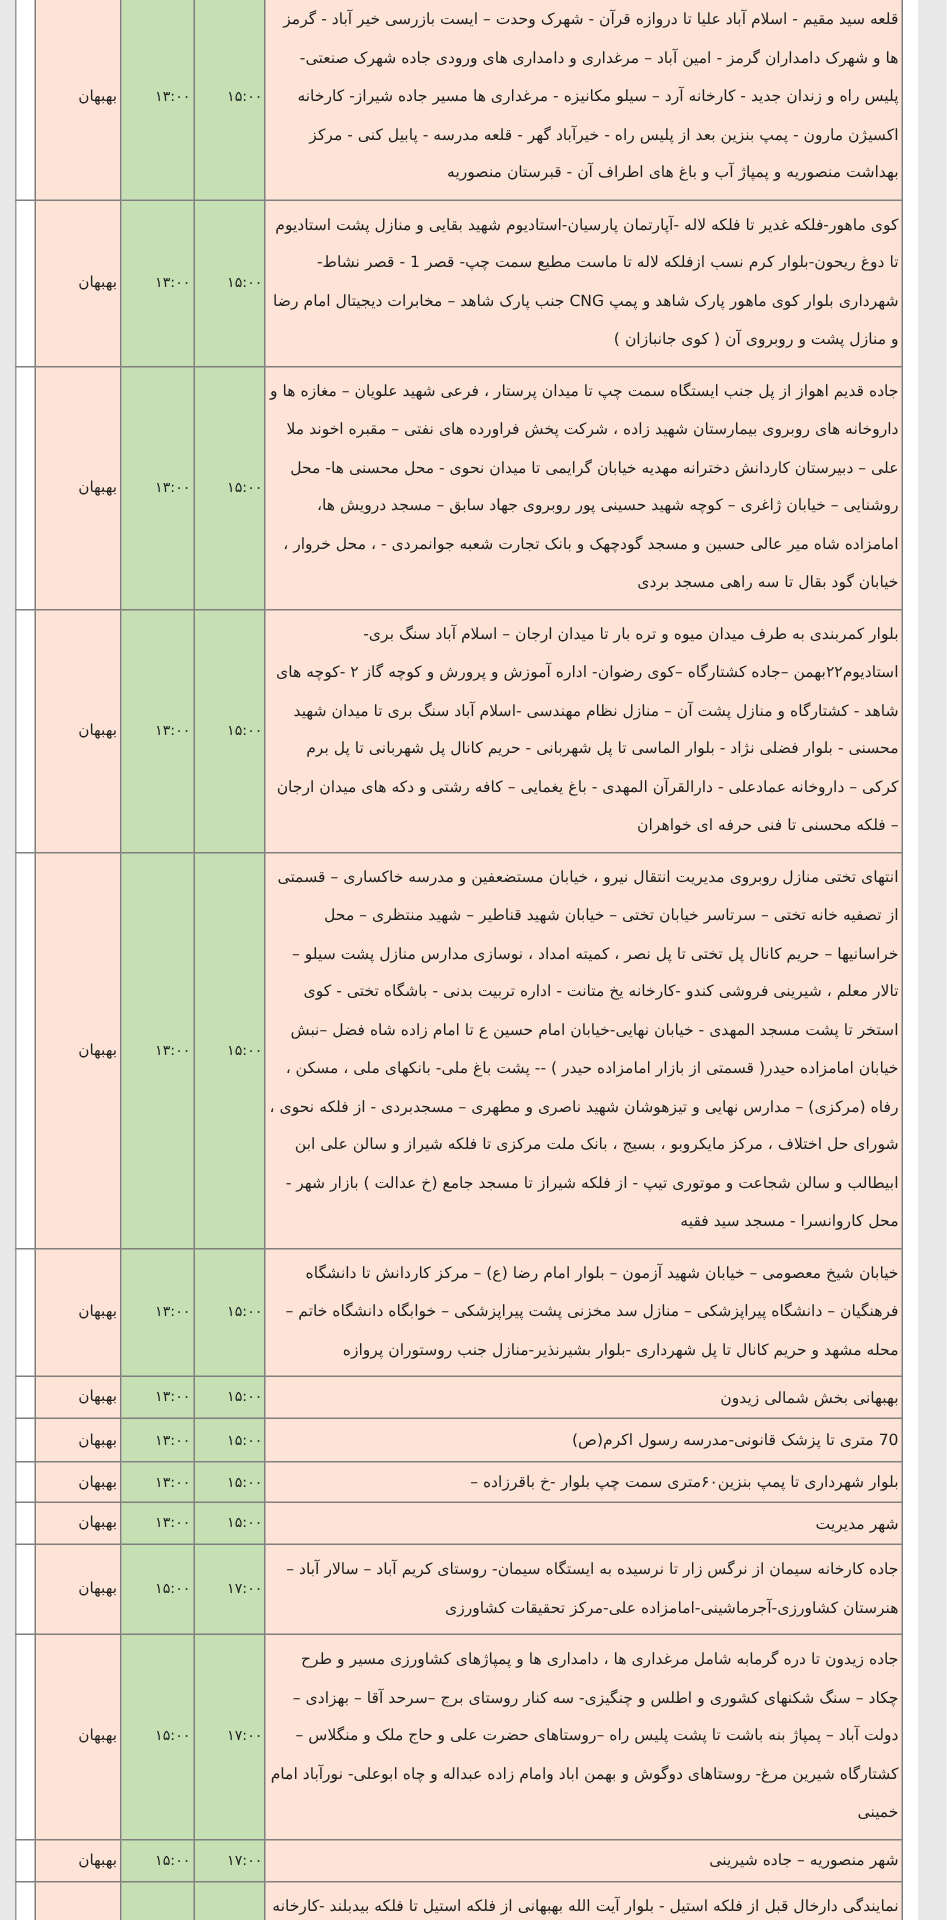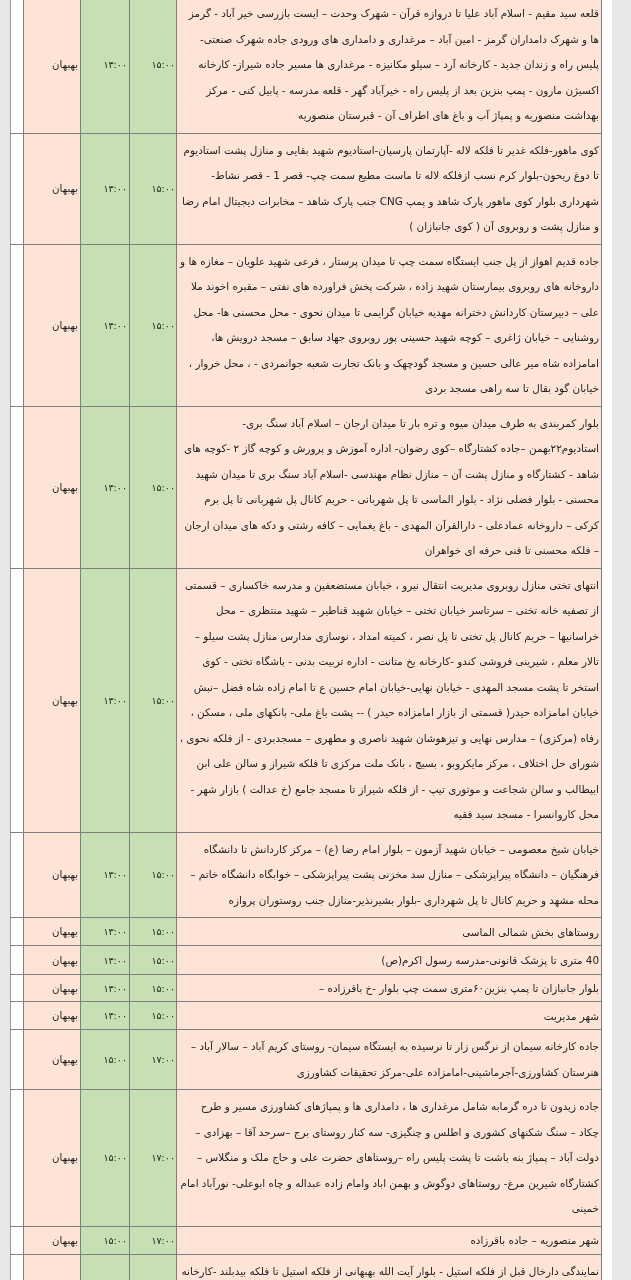--- a/index.html
+++ b/index.html
@@ -92,35 +92,35 @@
           <td class="city">بهبهان</td>
           <td class="t1 num">۱۳:۰۰</td>
           <td class="t2 num">۱۵:۰۰</td>
           <td class="desc">خیابان شیخ معصومی – خیابان شهید آزمون – بلوار امام رضا (ع) – مرکز کاردانش تا دانشگاه فرهنگیان – دانشگاه پیراپزشکی – منازل سد مخزنی پشت پیراپزشکی – خوابگاه دانشگاه خاتم – محله مشهد و حریم کانال تا پل شهرداری -بلوار بشیرنذیر-منازل جنب روستوران پروازه</td>
         </tr>
         <tr style="height: 28px;">
           <td class="blank"></td>
           <td class="city">بهبهان</td>
           <td class="t1 num">۱۳:۰۰</td>
           <td class="t2 num">۱۵:۰۰</td>
-          <td class="desc single">روستاهای بخش شمالی الماسی</td>
+          <td class="desc single">بهبهانی بخش شمالی زیدون</td>
         </tr>
         <tr style="height: 29px;">
           <td class="blank"></td>
           <td class="city">بهبهان</td>
           <td class="t1 num">۱۳:۰۰</td>
           <td class="t2 num">۱۵:۰۰</td>
-          <td class="desc single">40 متری تا پزشک قانونی-مدرسه رسول اکرم(ص)</td>
+          <td class="desc single">70 متری تا پزشک قانونی-مدرسه رسول اکرم(ص)</td>
         </tr>
         <tr style="height: 27px;">
           <td class="blank"></td>
           <td class="city">بهبهان</td>
           <td class="t1 num">۱۳:۰۰</td>
           <td class="t2 num">۱۵:۰۰</td>
-          <td class="desc single">بلوار جانبازان تا پمپ بنزین۶۰متری سمت چپ بلوار -خ باقرزاده –</td>
+          <td class="desc single">بلوار شهرداری تا پمپ بنزین۶۰متری سمت چپ بلوار -خ باقرزاده –</td>
         </tr>
         <tr style="height: 28px;">
           <td class="blank"></td>
           <td class="city">بهبهان</td>
           <td class="t1 num">۱۳:۰۰</td>
           <td class="t2 num">۱۵:۰۰</td>
           <td class="desc single">شهر مدیریت</td>
         </tr>
         <tr style="height: 48px;">
           <td class="blank"></td>
@@ -134,21 +134,21 @@
           <td class="city">بهبهان</td>
           <td class="t1 num">۱۵:۰۰</td>
           <td class="t2 num">۱۷:۰۰</td>
           <td class="desc">جاده زیدون تا دره گرمابه شامل مرغداری ها ، دامداری ها و پمپاژهای کشاورزی مسیر و طرح چکاد – سنگ شکنهای کشوری و اطلس و چنگیزی- سه کنار روستای برج –سرحد آقا – بهزادی – دولت آباد – پمپاژ بنه باشت تا پشت پلیس راه –روستاهای حضرت علی و حاج ملک و منگلاس –کشتارگاه شیرین مرغ- روستاهای دوگوش و بهمن اباد وامام زاده عبداله و چاه ابوعلی- نورآباد امام خمینی</td>
         </tr>
         <tr style="height: 28px;">
           <td class="blank"></td>
           <td class="city">بهبهان</td>
           <td class="t1 num">۱۵:۰۰</td>
           <td class="t2 num">۱۷:۰۰</td>
-          <td class="desc single">شهر منصوریه – جاده باقرزاده</td>
+          <td class="desc single">شهر منصوریه – جاده شیرینی</td>
         </tr>
         <tr style="height: 90px;">
           <td class="blank"></td>
           <td class="city">بهبهان</td>
           <td class="t1 num">۱۵:۰۰</td>
           <td class="t2 num">۱۷:۰۰</td>
           <td class="desc">نمایندگی دارخال قبل از فلکه استیل - بلوار آیت الله بهبهانی از فلکه استیل تا فلکه بیدبلند -کارخانه های یخ سازی -آپارتمان وحدانی- مدرسه باقرالعلوم و کوچه پشت غذاخوری لذیذ فلکه استیل- خ امام موسی صدر – هتل رضا و منازل پشت آن – فرعی شهید کعبی و شهید باری گنج – ترمینال سابق و مغازه ها و منازل اطراف</td>
         </tr>
       </tbody>
   </table>

